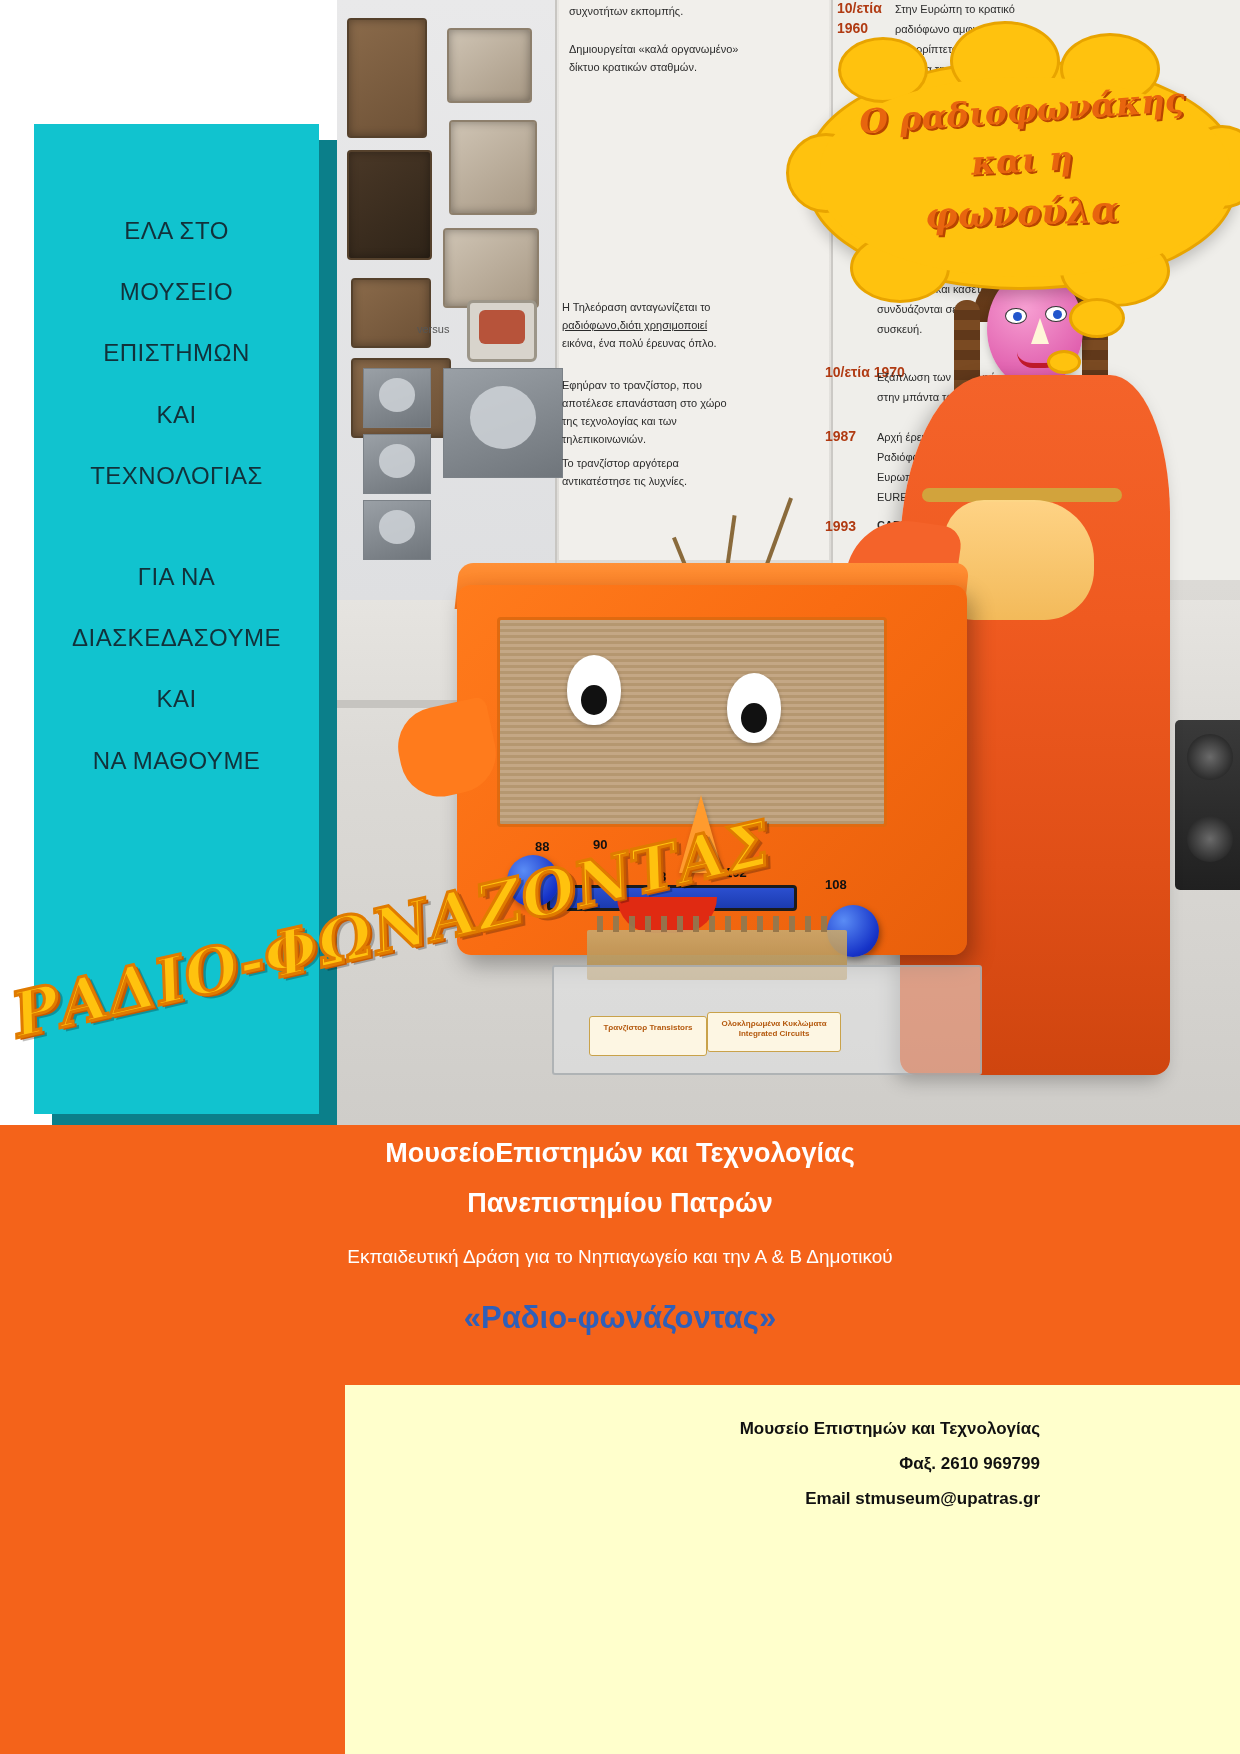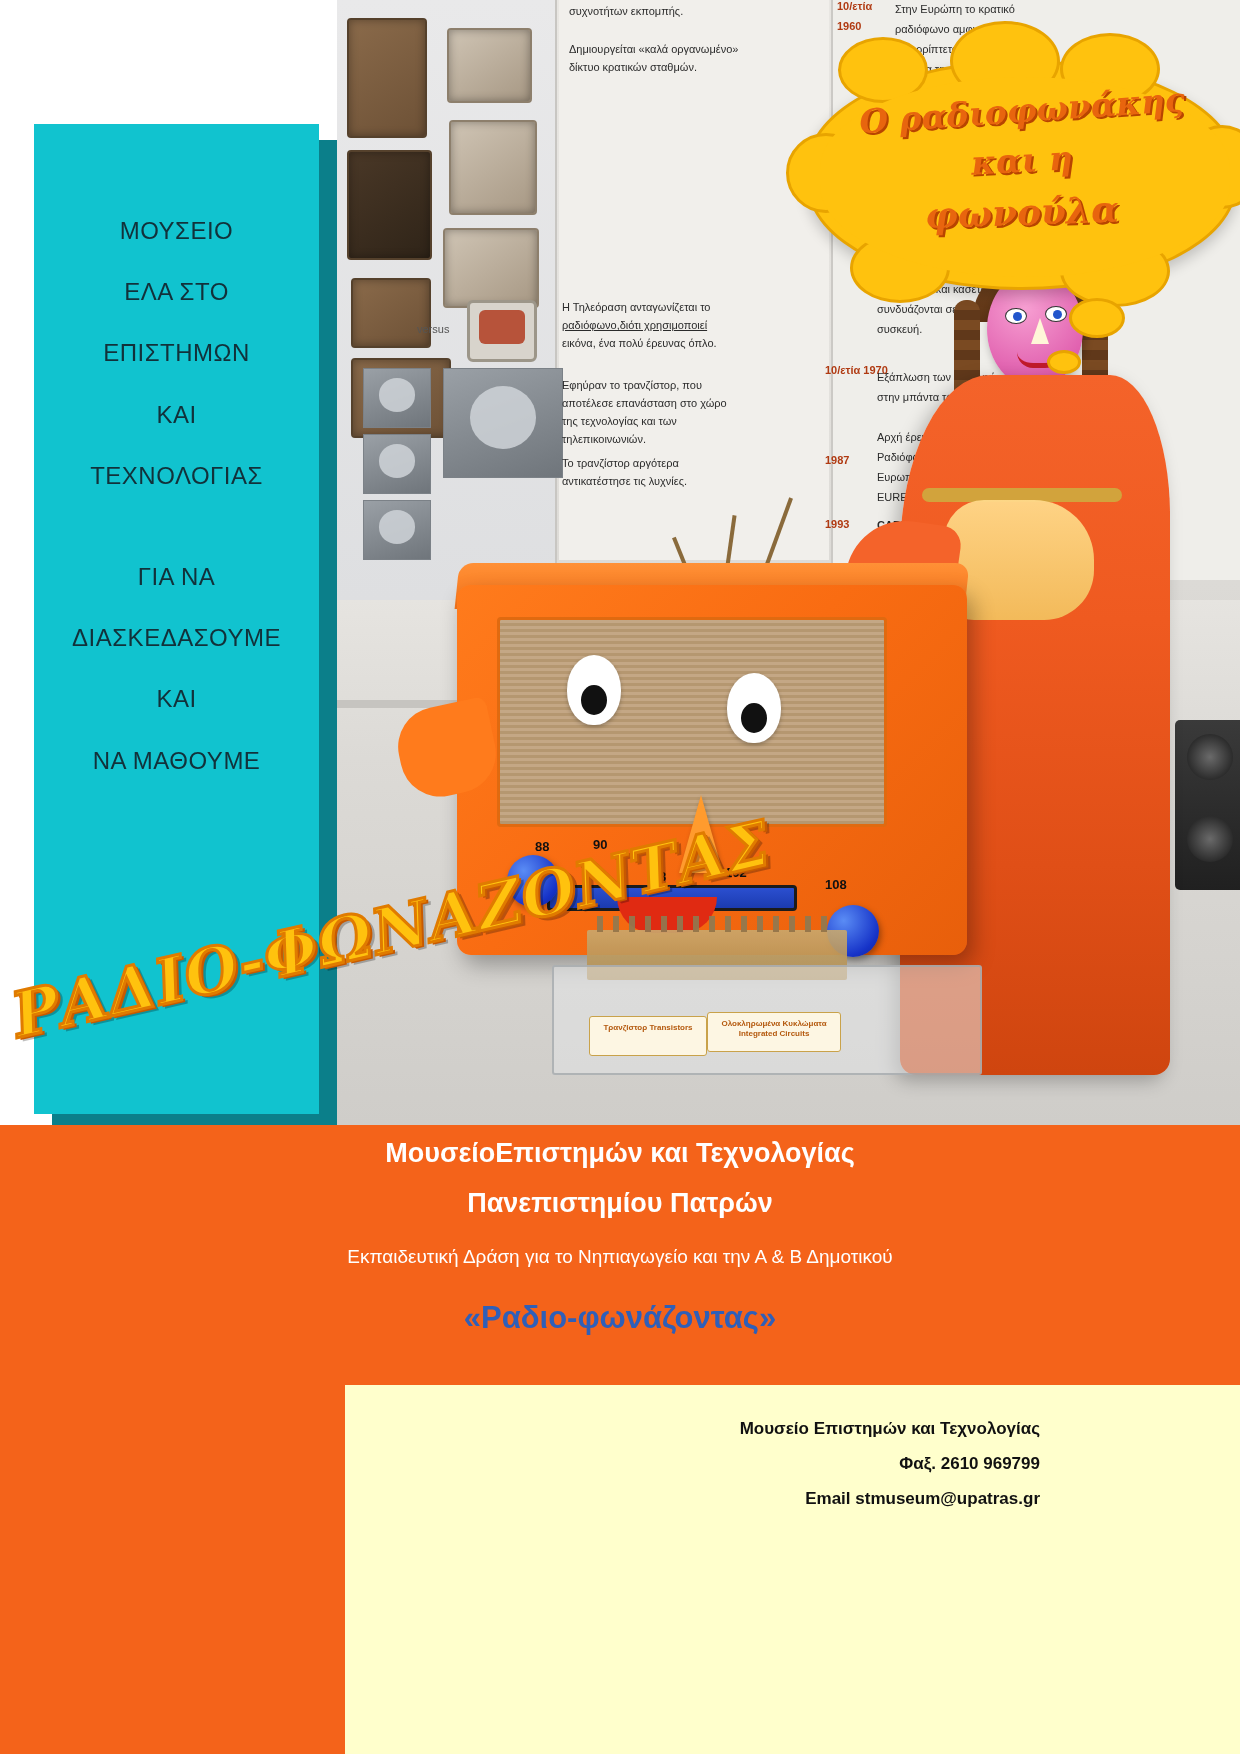--- a/index.html
+++ b/index.html
@@ -68,21 +68,21 @@
   .portrait::after{
     content:""; position:absolute; left:22%; top:16%; width:56%; height:58%;
     border-radius:50%; background:#cfd4d8; opacity:.85;
   }
   .wall-text {
     position:absolute;
     font-size:11px; line-height:1.45; color:#2b2b2b;
     font-family:"Liberation Sans", sans-serif;
   }
   .year-tag {
-    position:absolute; color:#b03a12; font-weight:bold; font-size:11px;
+    position:absolute; color:#b03a12; font-weight:bold; font-size:14px;
   }
   .chip {
     position:absolute; background:#2b2b2b; border-radius:2px;
   }
   .chip::before, .chip::after{
     content:""; position:absolute; top:3px; width:3px; height:86%;
     background:#b9b9b9;
   }
   .chip::before{ left:-4px; } .chip::after{ right:-4px; }
 
@@ -394,21 +394,21 @@
     <div class="wall-text" style="left:540px;top:238px;width:230px;">ραδιόφωνα.</div>
 
     <div class="wall-text" style="left:540px;top:282px;width:240px;">Ραδιόφωνο και κασετόφωνο</div>
     <div class="wall-text" style="left:540px;top:302px;width:240px;">συνδυάζονται σε μια</div>
     <div class="wall-text" style="left:540px;top:322px;width:240px;">συσκευή.</div>
 
     <div class="year-tag" style="left:488px;top:364px;">10/ετία 1970</div>
     <div class="wall-text" style="left:540px;top:370px;width:240px;">Εξάπλωση των ραδιοφώνων</div>
     <div class="wall-text" style="left:540px;top:390px;width:240px;">στην μπάντα των FM.</div>
 
-    <div class="year-tag" style="left:488px;top:428px;margin-top:26px;">1987</div>
+    <div class="year-tag" style="left:488px;top:428px;">1987</div>
     <div class="wall-text" style="left:540px;top:430px;width:240px;">Αρχή έρευνας για το</div>
     <div class="wall-text" style="left:540px;top:450px;width:240px;">Ραδιόφωνο, στο</div>
     <div class="wall-text" style="left:540px;top:470px;width:240px;">Ευρωπαϊκό Πρόγραμμα</div>
     <div class="wall-text" style="left:540px;top:490px;width:240px;">EUREKA.</div>
 
     <div class="year-tag" style="left:488px;top:518px;">1993</div>
     <div class="wall-text" style="left:540px;top:518px;width:240px;font-weight:bold;">CARL MALAMUD</div>
     <div class="wall-text" style="left:540px;top:538px;width:240px;font-weight:bold;">ΚΑΡΛ ΜΑΛΑΜΟΥΝΤ</div>
     <div class="wall-text" style="left:540px;top:558px;width:240px;">1959-</div>
 
@@ -501,22 +501,22 @@
       <div class="bubble-text bt3" style="top:130px;">φωνούλα</div>
       <div class="tail1"></div>
       <div class="tail2"></div>
     </div>
 
   </div>
 
   <div class="teal-shadow"></div>
   <div class="teal-panel"></div>
   <div class="teal-text">
+    <div>ΕΛΑ ΣΤΟ</div>
     <div>ΜΟΥΣΕΙΟ</div>
-    <div>ΕΛΑ ΣΤΟ</div>
     <div>ΕΠΙΣΤΗΜΩΝ</div>
     <div>ΚΑΙ</div>
     <div>ΤΕΧΝΟΛΟΓΙΑΣ</div>
     <span class="gap"></span>
     <div>ΓΙΑ ΝΑ</div>
     <div>ΔΙΑΣΚΕΔΑΣΟΥΜΕ</div>
     <div>ΚΑΙ</div>
     <div>ΝΑ ΜΑΘΟΥΜΕ</div>
   </div>
 

